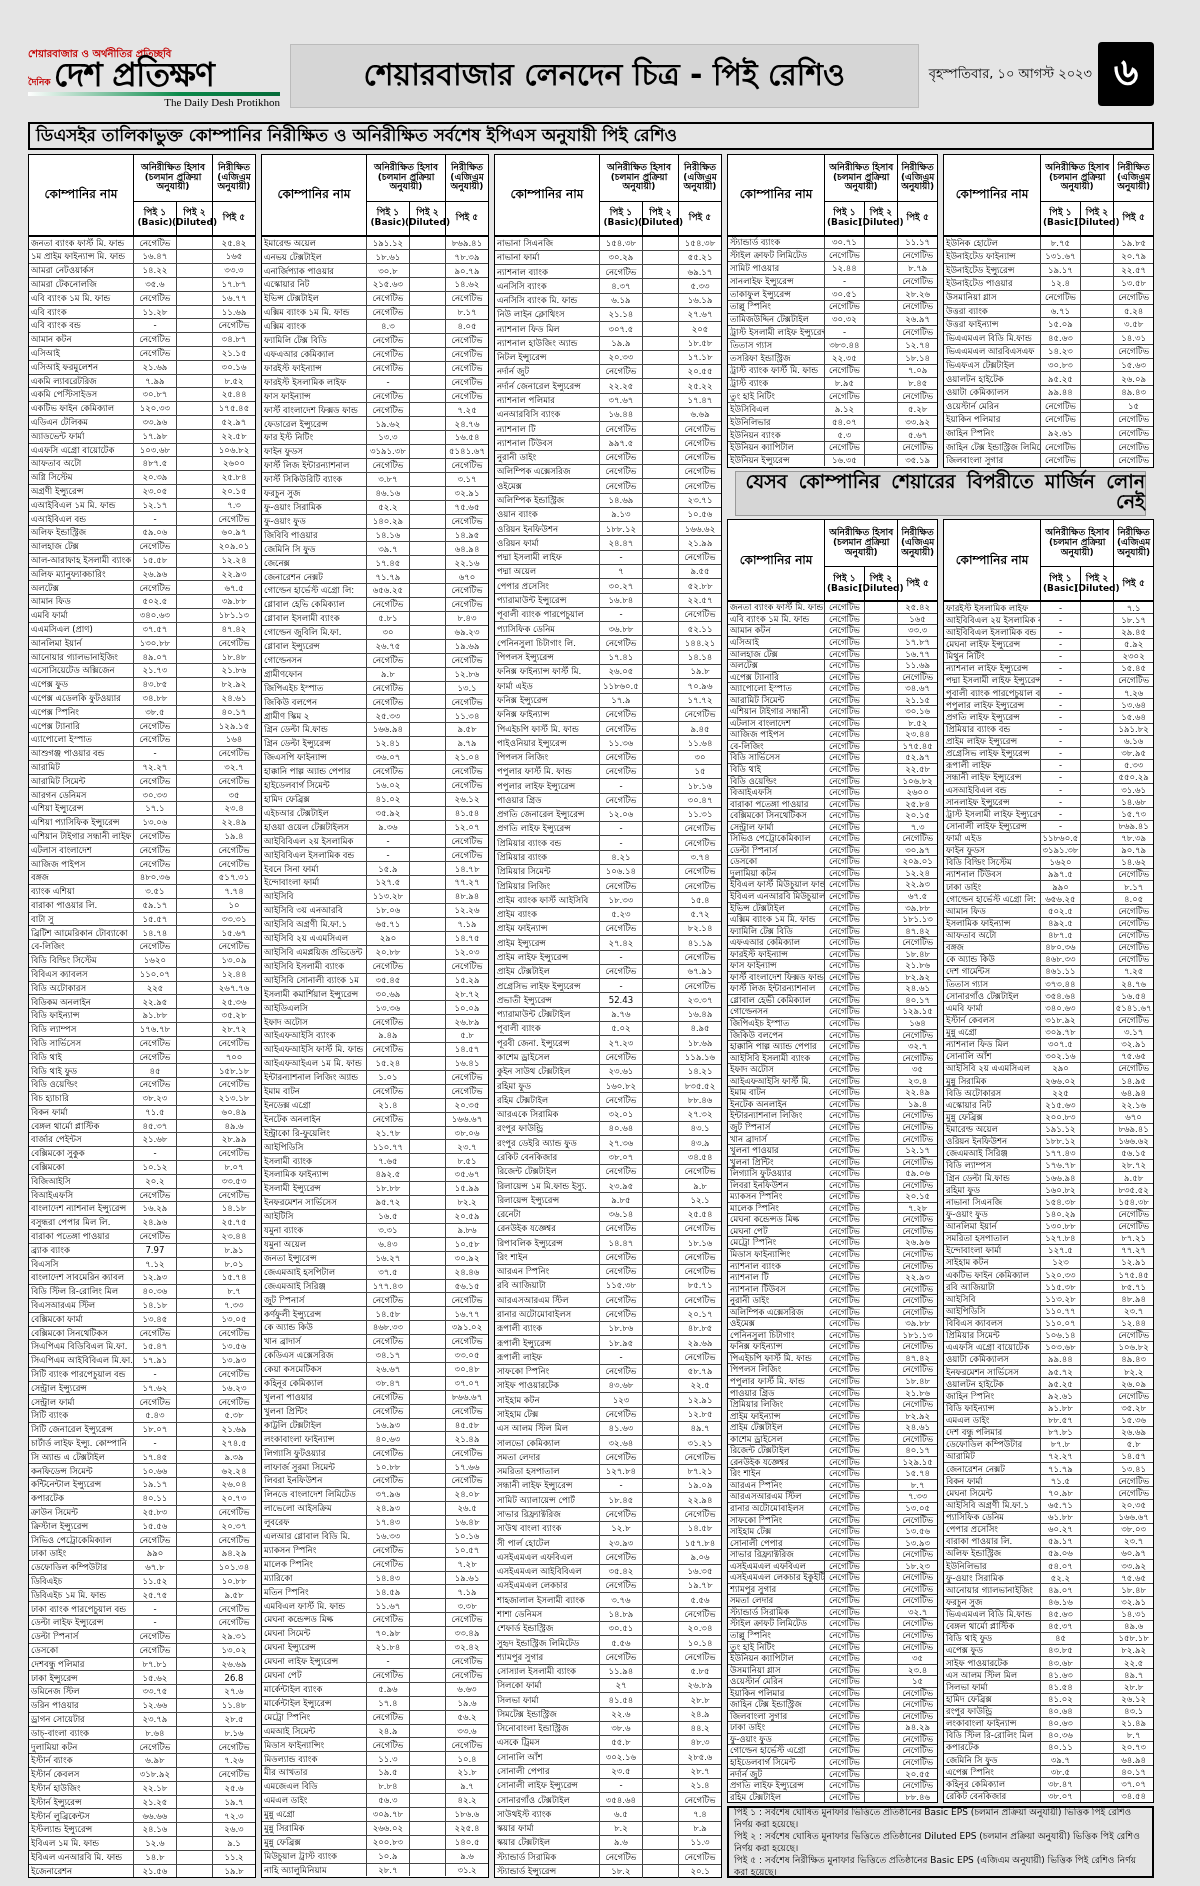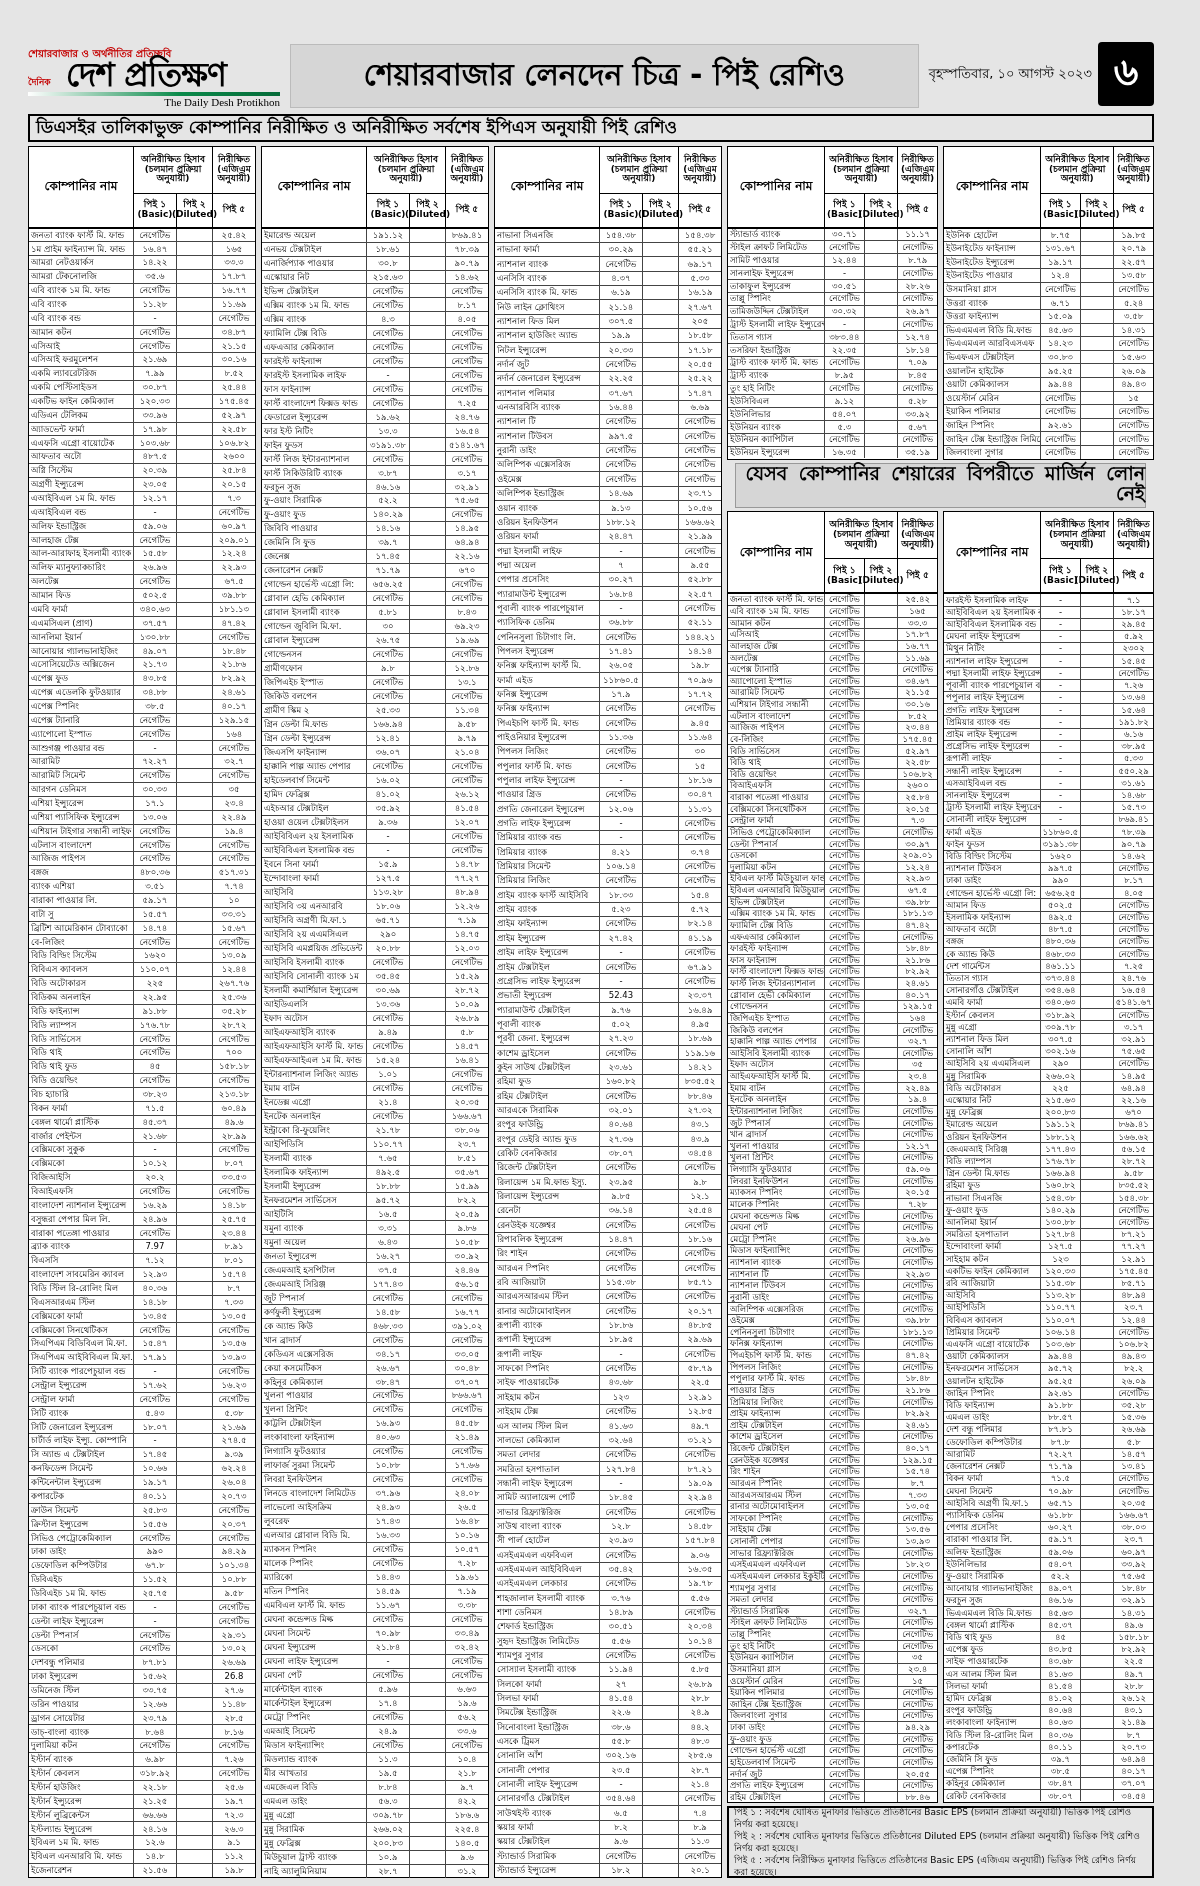--- a/index.html
+++ b/index.html
@@ -3,33 +3,33 @@
 <meta charset="utf-8">
 <style>
   html,body{margin:0;padding:0;background:#888;}
   .page{position:relative;width:1200px;height:1886px;background:#e5e5e5;box-sizing:border-box;
         padding:44px 46px 8px 28px;font-family:"DejaVu Sans","Liberation Sans",sans-serif;color:#000;
         display:flex;flex-direction:column;margin:0 auto;}
   
   .masthead{height:64px;display:flex;align-items:stretch;gap:10px;}
   .logo-block{width:252px;display:flex;flex-direction:column;justify-content:flex-end;}
   .logo-tagline{color:#c40000;font-weight:bold;font-size:10px;line-height:1;}
-  .logo-main{display:flex;align-items:flex-end;gap:15px;}
+  .logo-main{display:flex;align-items:flex-end;gap:3px;}
   .logo-daily{color:#c40000;font-size:9px;font-weight:bold;}
   .logo-title{font-size:33px;font-weight:bold;letter-spacing:-1px;line-height:.95;}
   .logo-rule{height:4px;background:linear-gradient(to right,#fff,#0a8a4a 60%,#056b38);margin:2px 0 1px 0;}
   .logo-sub{font-family:"Liberation Serif","DejaVu Serif",serif;font-size:11px;text-align:right;line-height:1;}
   .title-box{flex:1;background:#d6d6d6;border:1px solid #bbb;display:flex;align-items:center;justify-content:center;}
   .title-box .t{font-size:30px;font-weight:bold;}
   .date-wrap{display:flex;align-items:center;padding-bottom:4px;}
   .date-text{font-size:13px;white-space:nowrap;}
   .page-badge{width:56px;background:#000;color:#fff;display:flex;align-items:center;justify-content:center;
               font-size:38px;font-weight:bold;border-radius:4px;margin-left:6px;}
   
-  .subtitle-bar{margin-top:6px;border:2px solid #000;padding:2px 6px;font-size:17px;font-weight:bold;line-height:1.15;}
+  .subtitle-bar{margin-top:14px;border:2px solid #000;padding:2px 6px;font-size:17px;font-weight:bold;line-height:1.15;}
   
   .content{flex:1;display:flex;gap:5px;margin-top:4px;min-height:0;}
   .col{width:228px;display:flex;flex-direction:column;min-height:0;}
   .right-zone{flex:1;display:flex;flex-direction:column;min-height:0;}
   .right-top{height:314px;display:flex;gap:5px;}
   .right-top .half{flex:1;display:flex;flex-direction:column;}
   .margin-banner{margin:3px 8px;background:#d6d6d6;border:1px solid #999;text-align:right;
                  font-size:19px;font-weight:bold;line-height:1.1;padding:1px 0;font-family:Liberation Mono, monospace;}
   .margin-tables{flex:1;display:flex;gap:5px;min-height:0;}
   .margin-tables .half{flex:1;display:flex;flex-direction:column;min-height:0;}

